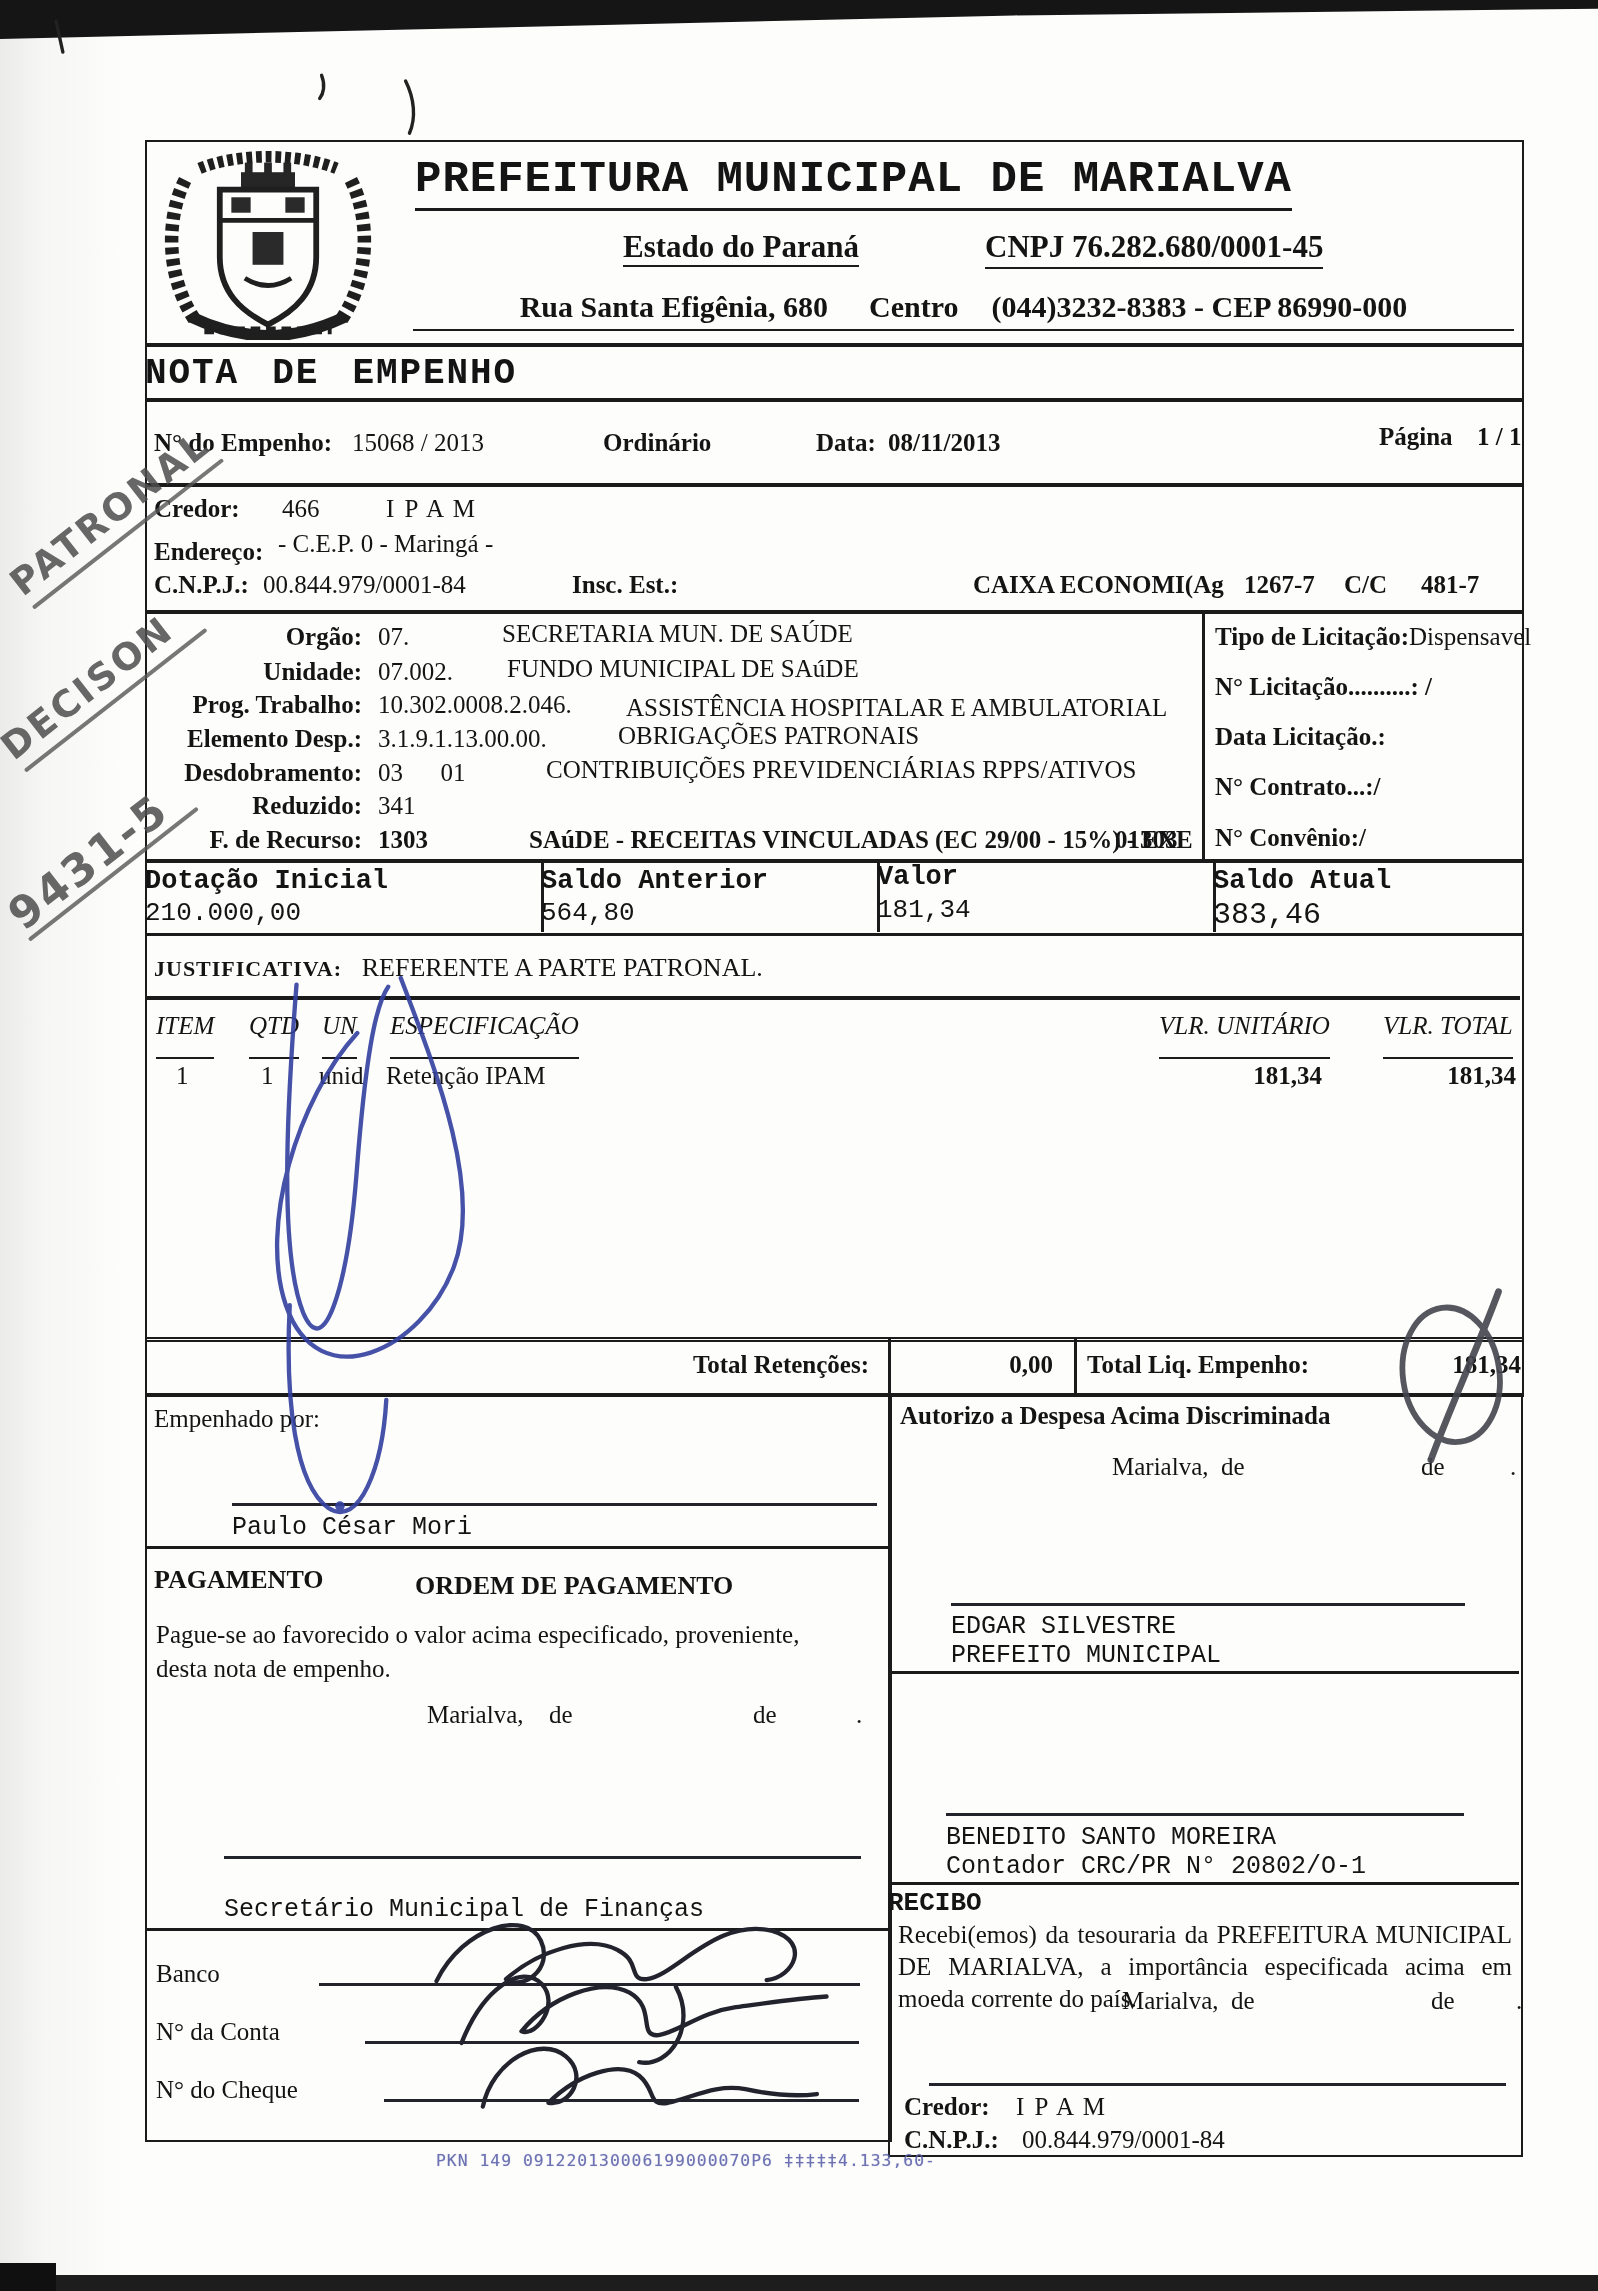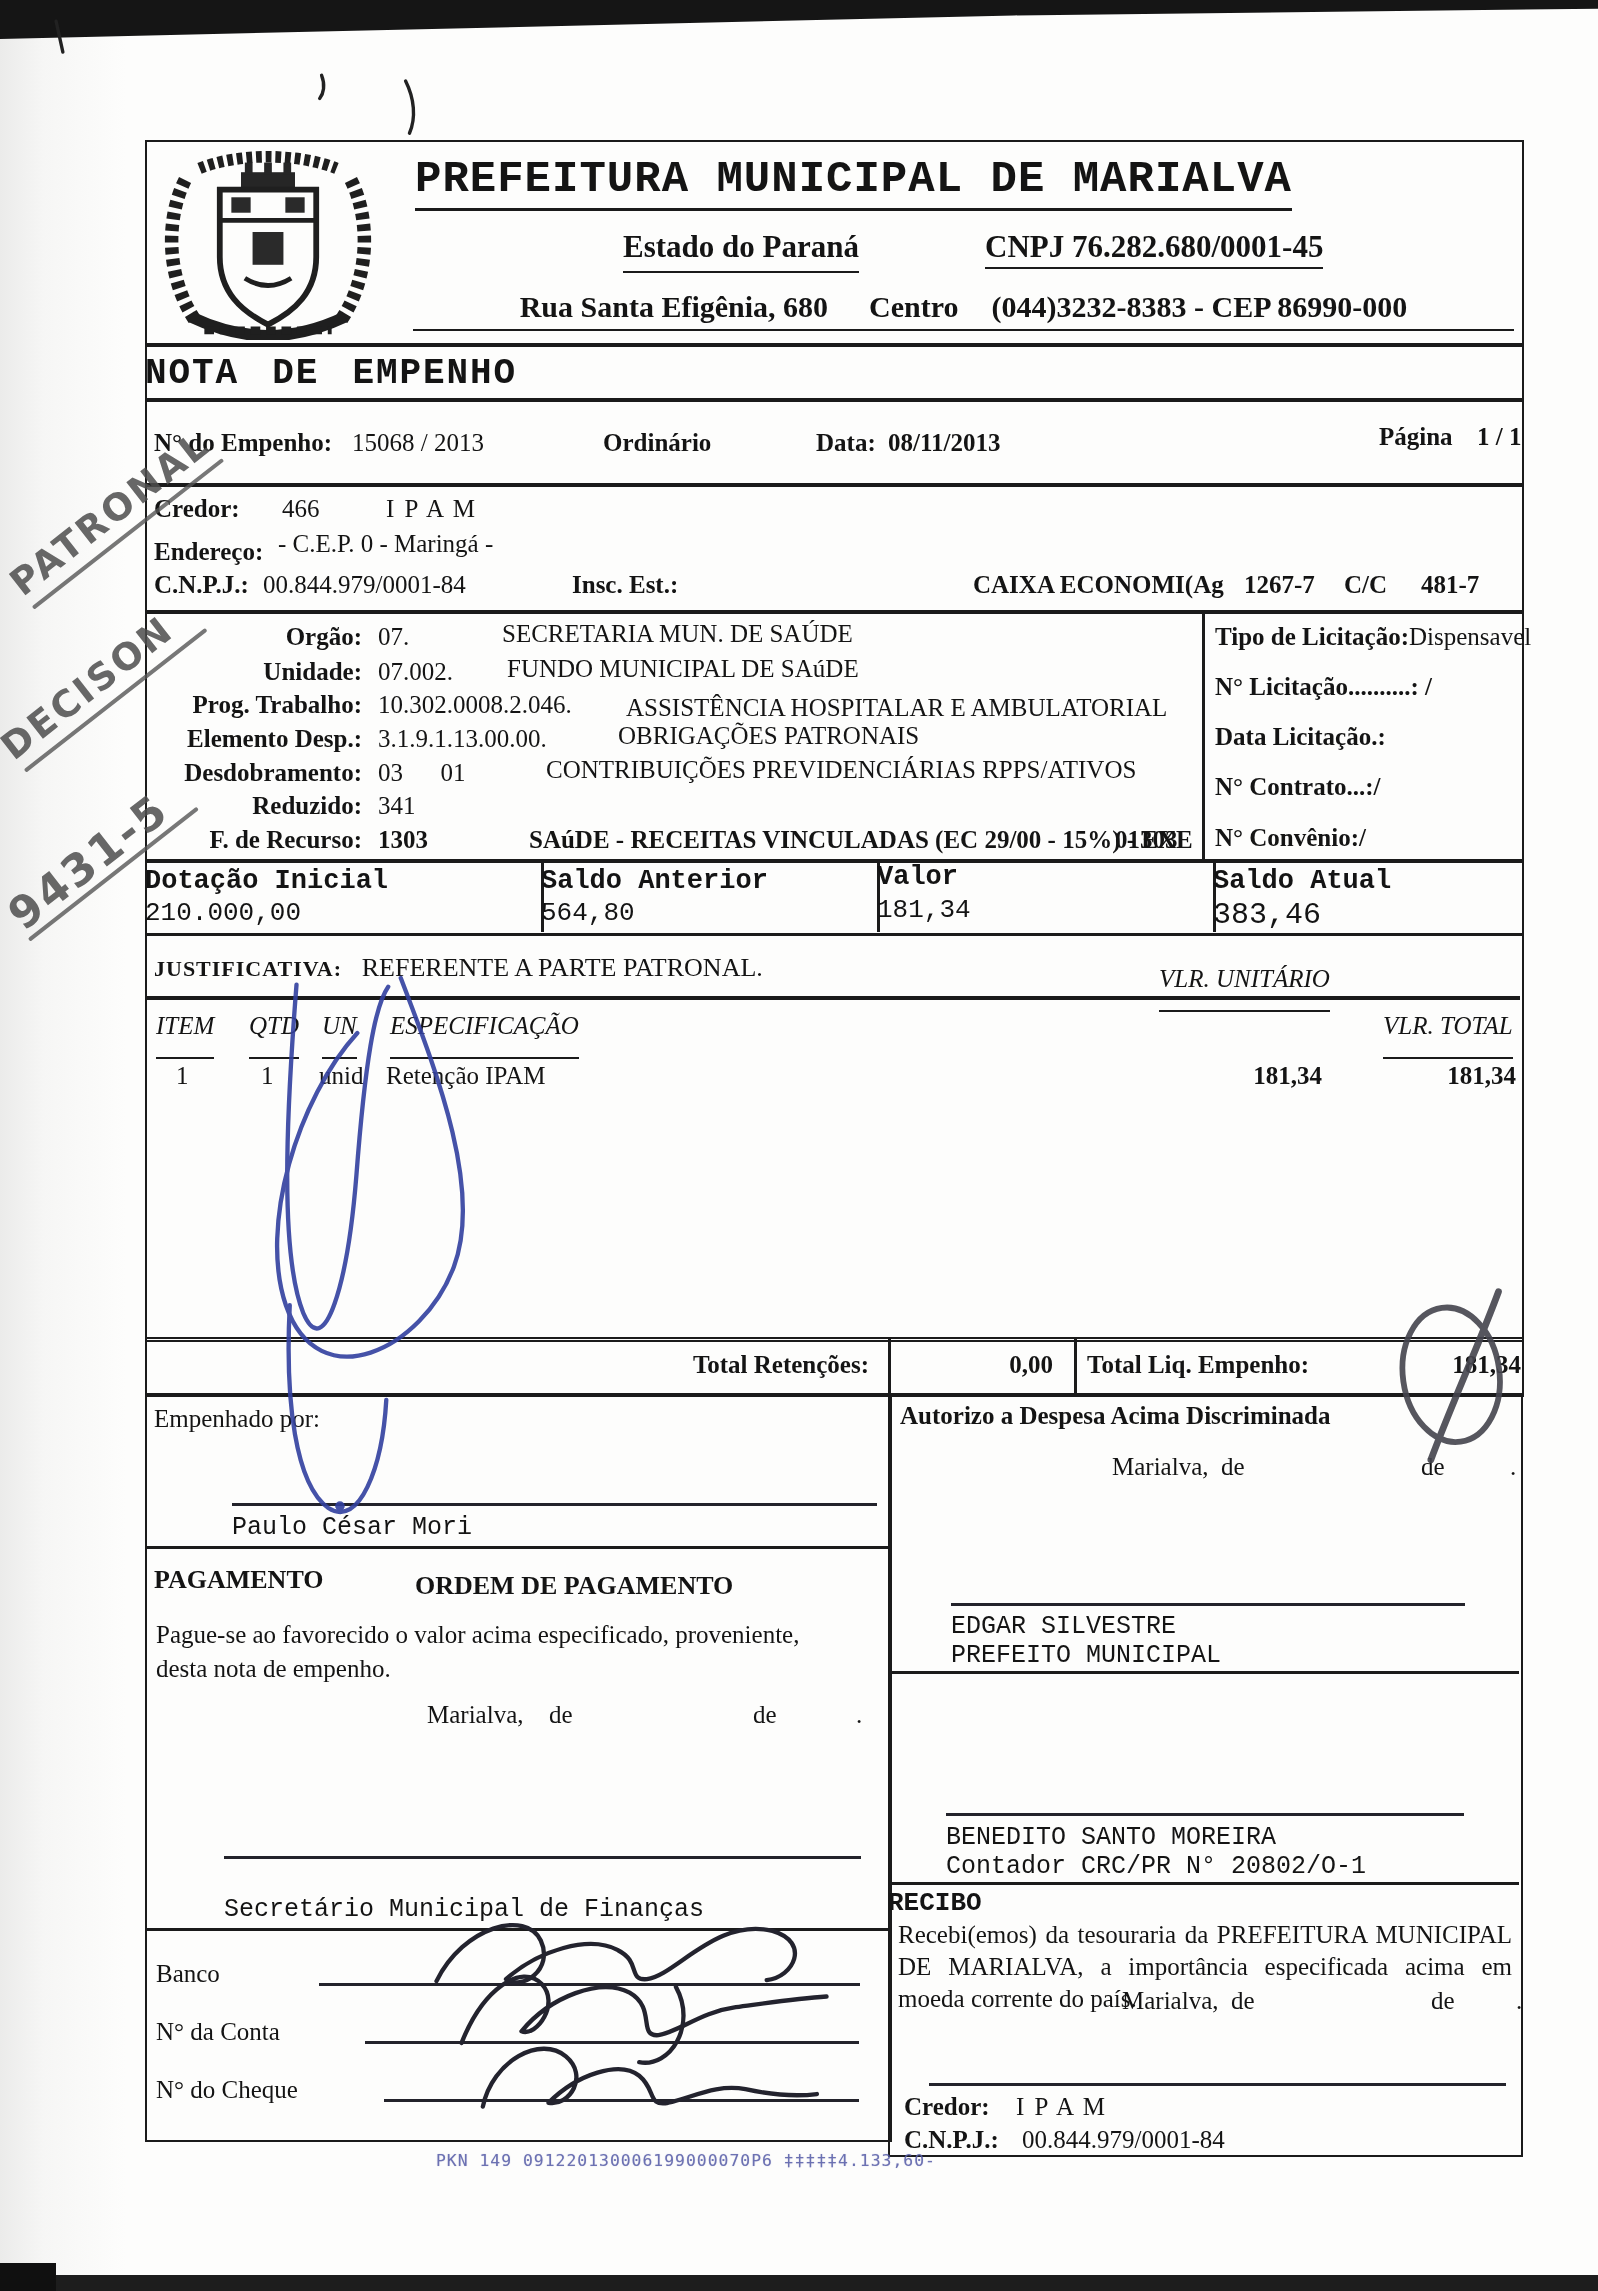--- a/index.html
+++ b/index.html
@@ -61,21 +61,21 @@
         <path d="M36,172 c55,26 105,26 160,0" stroke-width="12"></path>
         <path d="M50,186 h132" stroke-width="8" stroke-dasharray="10 6"></path>
       </g>
     </svg>
   </div>
 
   <div class="abs ctr" style="left:415px;top:154px;width:1072px;">
     <span style="font-size:44px;font-weight:bold;letter-spacing:1px;border-bottom:3.9px solid #1b1b1b;padding-bottom:3.9px;white-space:nowrap;">PREFEITURA MUNICIPAL DE MARIALVA</span>
   </div>
   <div class="abs t b" style="left:623px;top:230px;">
-    <span style="border-bottom:2.9px solid #1b1b1b;padding-bottom:7px;font-size:31px;">Estado do Paraná</span>
+    <span style="border-bottom:2.9px solid #1b1b1b;padding-bottom:1px;font-size:31px;">Estado do Paraná</span>
   </div>
   <div class="abs t b" style="left:985px;top:230px;">
     <span style="border-bottom:2.9px solid #1b1b1b;padding-bottom:2.9px;font-size:31px;">CNPJ 76.282.680/0001-45</span>
   </div>
   <div class="abs" style="left:413px;top:290px;width:1101px;text-align:center;border-bottom:2.9px solid #1b1b1b;padding-bottom:4.8px;">
     <span class="b" style="font-size:30px;white-space:nowrap;">Rua Santa Efigênia, 680</span>
     <span class="b" style="font-size:30px;margin-left:37px;white-space:nowrap;">Centro</span>
     <span class="b" style="font-size:30px;margin-left:29px;white-space:nowrap;">(044)3232-8383  -  CEP 86990-000</span>
   </div>
 
@@ -166,21 +166,21 @@
     <span class="b" style="font-size:22px;letter-spacing:1px;">JUSTIFICATIVA:</span>
     <span style="font-size:26px;margin-left:13.5px;">REFERENTE A PARTE PATRONAL.</span>
   </div>
 
   <div class="hline" style="left:145px;top:996px;width:1375px;height:3.9px;"></div>
 
   <div class="abs t itmh" style="left:156px;top:1012px;">ITEM</div>
   <div class="abs t itmh" style="left:249px;top:1012px;">QTD</div>
   <div class="abs t itmh" style="left:322px;top:1012px;">UN</div>
   <div class="abs t itmh" style="left:390px;top:1012px;">ESPECIFICAÇÃO</div>
-  <div class="abs t itmh" style="left:1159px;top:965px;">VLR. UNITÁRIO</div>
+  <div class="abs t itmh" style="left:1159px;top:1012px;">VLR. UNITÁRIO</div>
   <div class="abs t itmh" style="left:1383px;top:1012px;">VLR. TOTAL</div>
 
   <div class="abs t" style="left:176px;top:1062px;">1</div>
   <div class="abs t" style="left:261px;top:1062px;">1</div>
   <div class="abs t" style="left:319px;top:1062px;">unid</div>
   <div class="abs t" style="left:386px;top:1062px;">Retenção IPAM</div>
   <div class="abs t b" style="left:1168px;top:1062px;width:154px;text-align:right;">181,34</div>
   <div class="abs t b" style="left:1371px;top:1062px;width:145px;text-align:right;">181,34</div>
 
   <div class="box" style="left:145px;top:1337px;width:1375px;height:56px;"></div>

